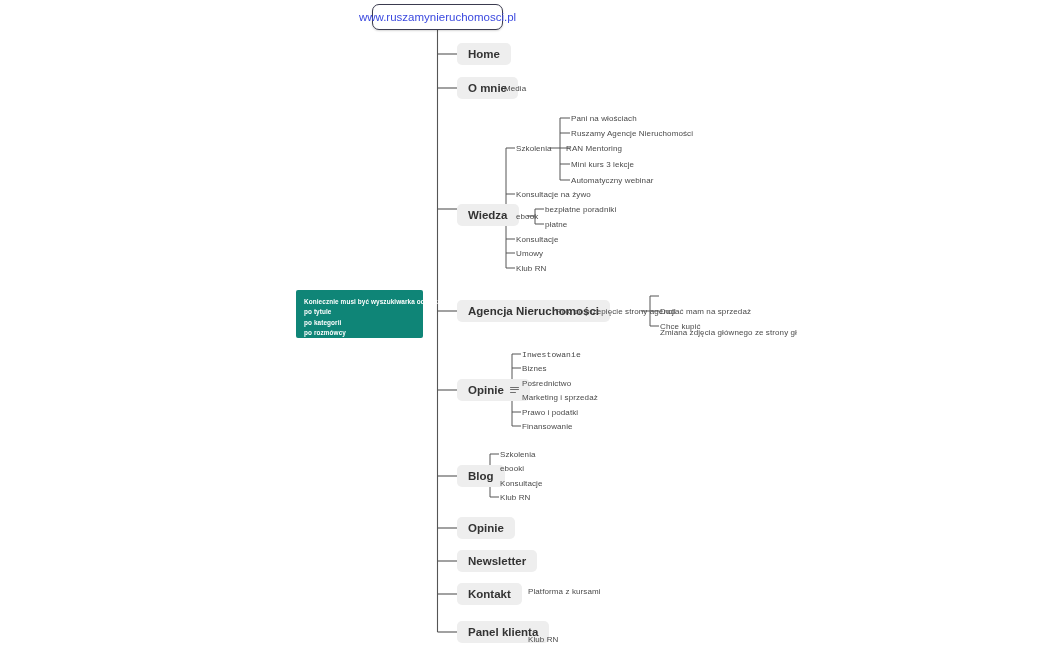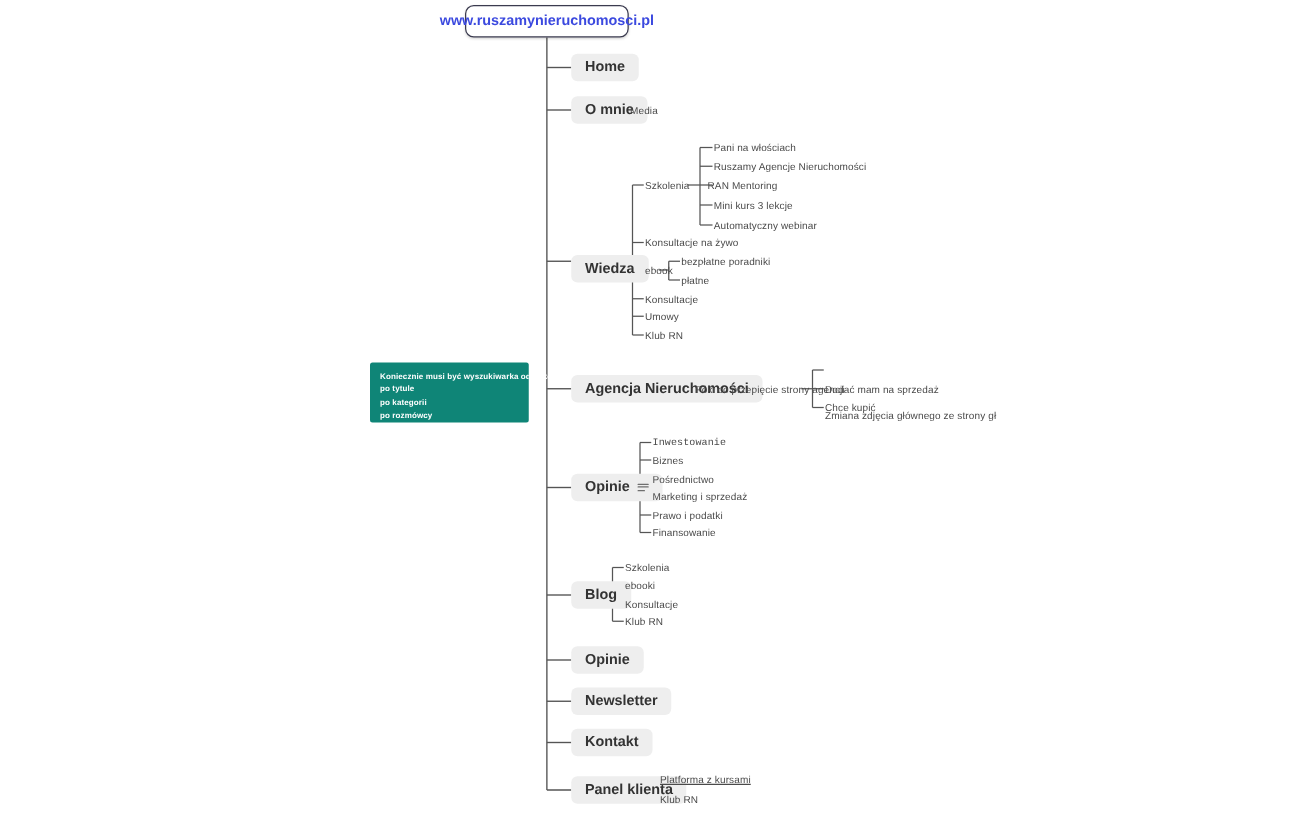--- a/index.html
+++ b/index.html
@@ -34,21 +34,21 @@
     display: flex;
     align-items: center;
   }
   
   .root {
     border: 1.6px solid #3b3b4f;
     border-radius: 7px;
     background: #ffffff;
     color: #3b49df;
     font-size: 11.5px;
-    font-weight: 700;
+    font-weight: 400;
     padding: 0 28px;
     height: 26px;
     justify-content: center;
     box-shadow: 0 1px 2px rgba(0,0,0,0.16);
   }
   
   .pill {
     background: #eeeeee;
     border-radius: 5px;
     color: #333333;
@@ -309,21 +309,21 @@
   <div class="node pill" style="left:457px; top:550px;">
     <span>Newsletter</span>
   </div>
   <div class="node pill" style="left:457px; top:583px;">
     <span>Kontakt</span>
   </div>
 
   <div class="node pill" style="left:457px; top:621px;">
     <span>Panel klienta</span>
   </div>
-  <div class="node leaf" style="left:528px; top:616px;text-decoration:underline;">
+  <div class="node leaf" style="left:528px; top:584px;">
     <span>Platforma z kursami</span>
   </div>
   <div class="node leaf" style="left:528px; top:632px;">
     <span>Klub RN</span>
   </div>
 
   <div class="note" style="left:296px; top:290px; width:127px; height:48px;">
     <span class="note-line">Koniecznie musi być wyszukiwarka odcinków:</span>
     <span class="note-line">po tytule</span>
     <span class="note-line">po kategorii</span>

